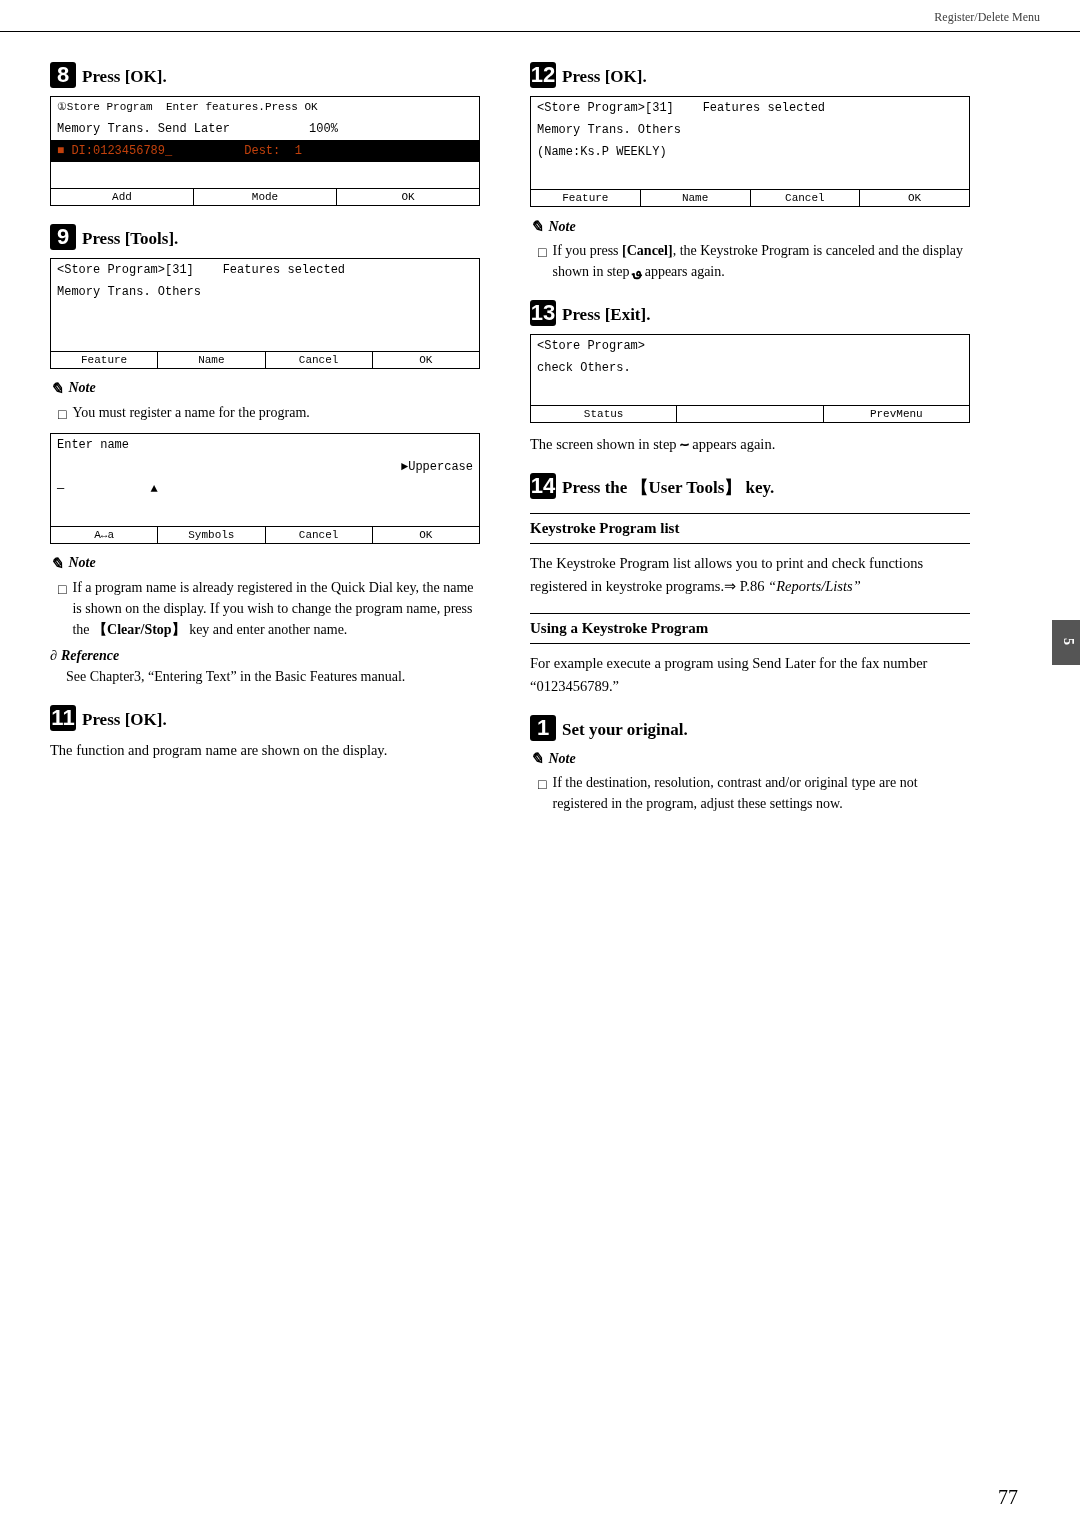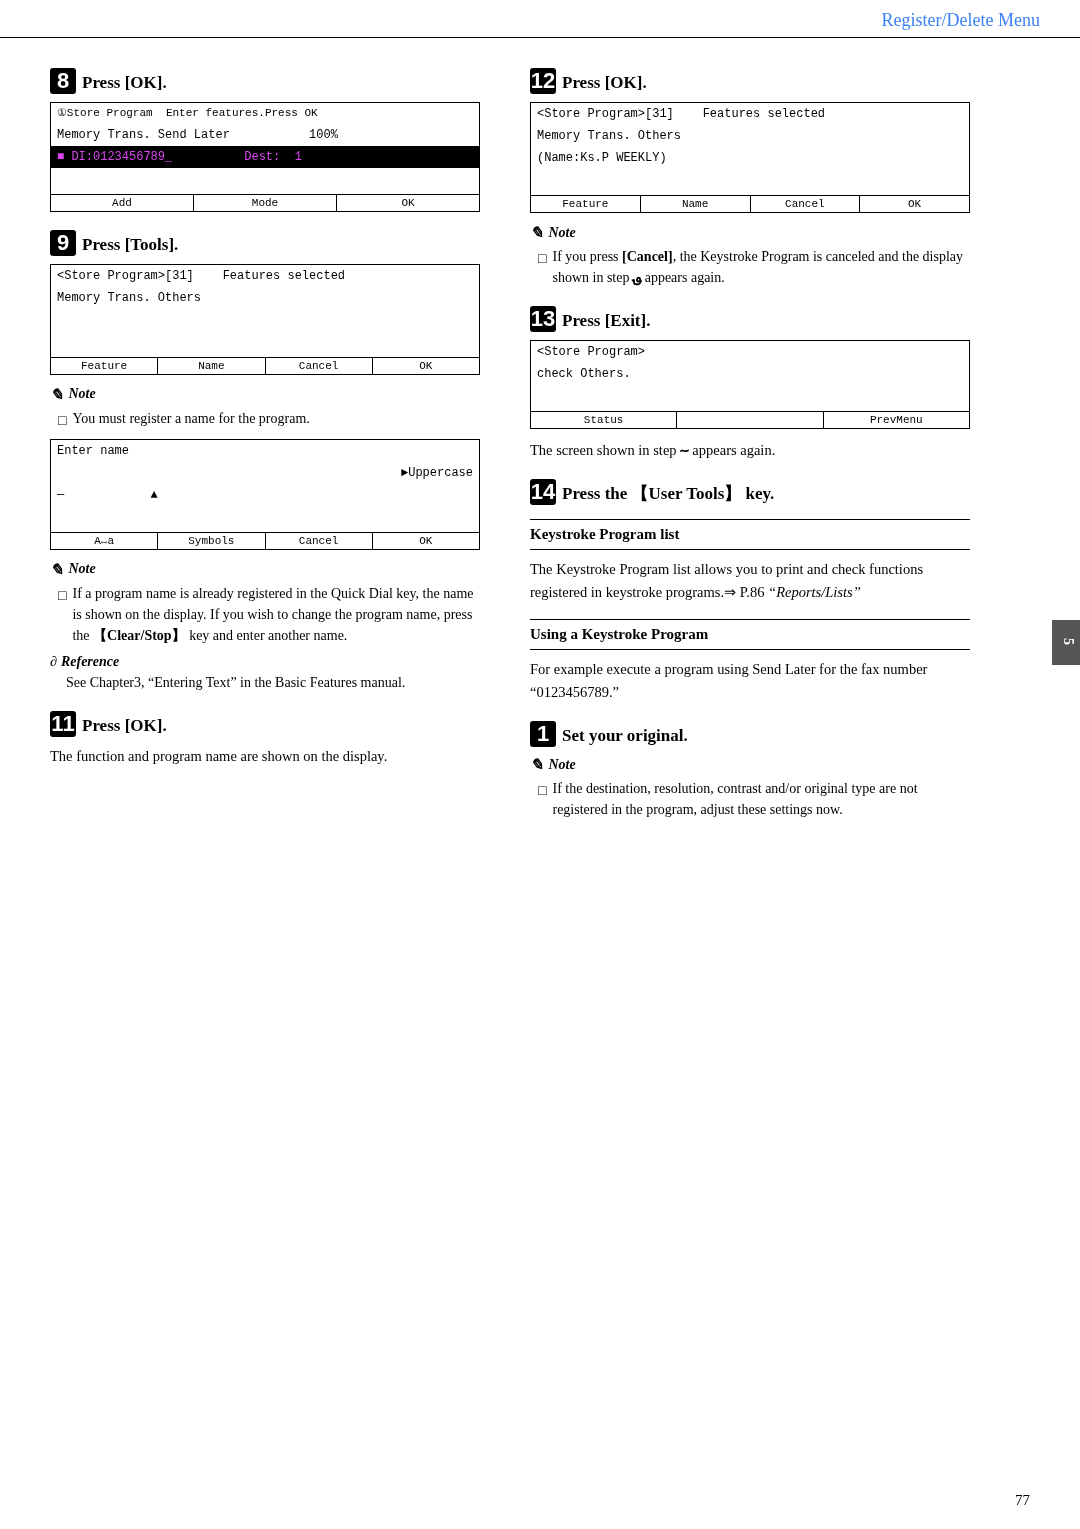--- a/index.html
+++ b/index.html
@@ -15,22 +15,22 @@
 
     
     .page-header {
       display: flex;
       justify-content: flex-end;
       padding: 10px 40px 6px 40px;
       border-bottom: 1.5px solid #000;
       margin-bottom: 0;
     }
     .page-header-title {
-      font-size: 18px;
-      color: #3b82f6;
+      font-size: 12px;
+      color: #404040;
     }
 
     
     .side-tab {
       position: absolute;
       right: 0;
       top: 620px;
       width: 28px;
       background: #555;
       color: #fff;
@@ -91,21 +91,21 @@
       background: #fff;
       font-family: 'Courier New', Courier, monospace;
       font-size: 12px;
     }
     .screen-box .screen-row {
       padding: 2px 6px;
       line-height: 1.5;
     }
     .screen-box .screen-row.highlighted {
       background: #000;
-      color: #d946ef;
+      color: #c2410c;
     }
     .screen-box .screen-buttons {
       display: flex;
       border-top: 1px solid #000;
       margin-top: 4px;
     }
     .screen-box .screen-btn {
       flex: 1;
       border-right: 1px solid #000;
       text-align: center;
@@ -184,22 +184,22 @@
     .section-title {
       font-size: 15px;
       font-weight: bold;
       margin-bottom: 6px;
     }
 
     
     .page-footer {
       position: absolute;
       bottom: 20px;
-      right: 50px;
-      font-size: 15px;
+      right: 62px;
+      font-size: 20px;
     }
 
     
     b { font-weight: bold; }
     i { font-style: italic; }
 
     
     .first-step {
       margin-top: 0;
     }

